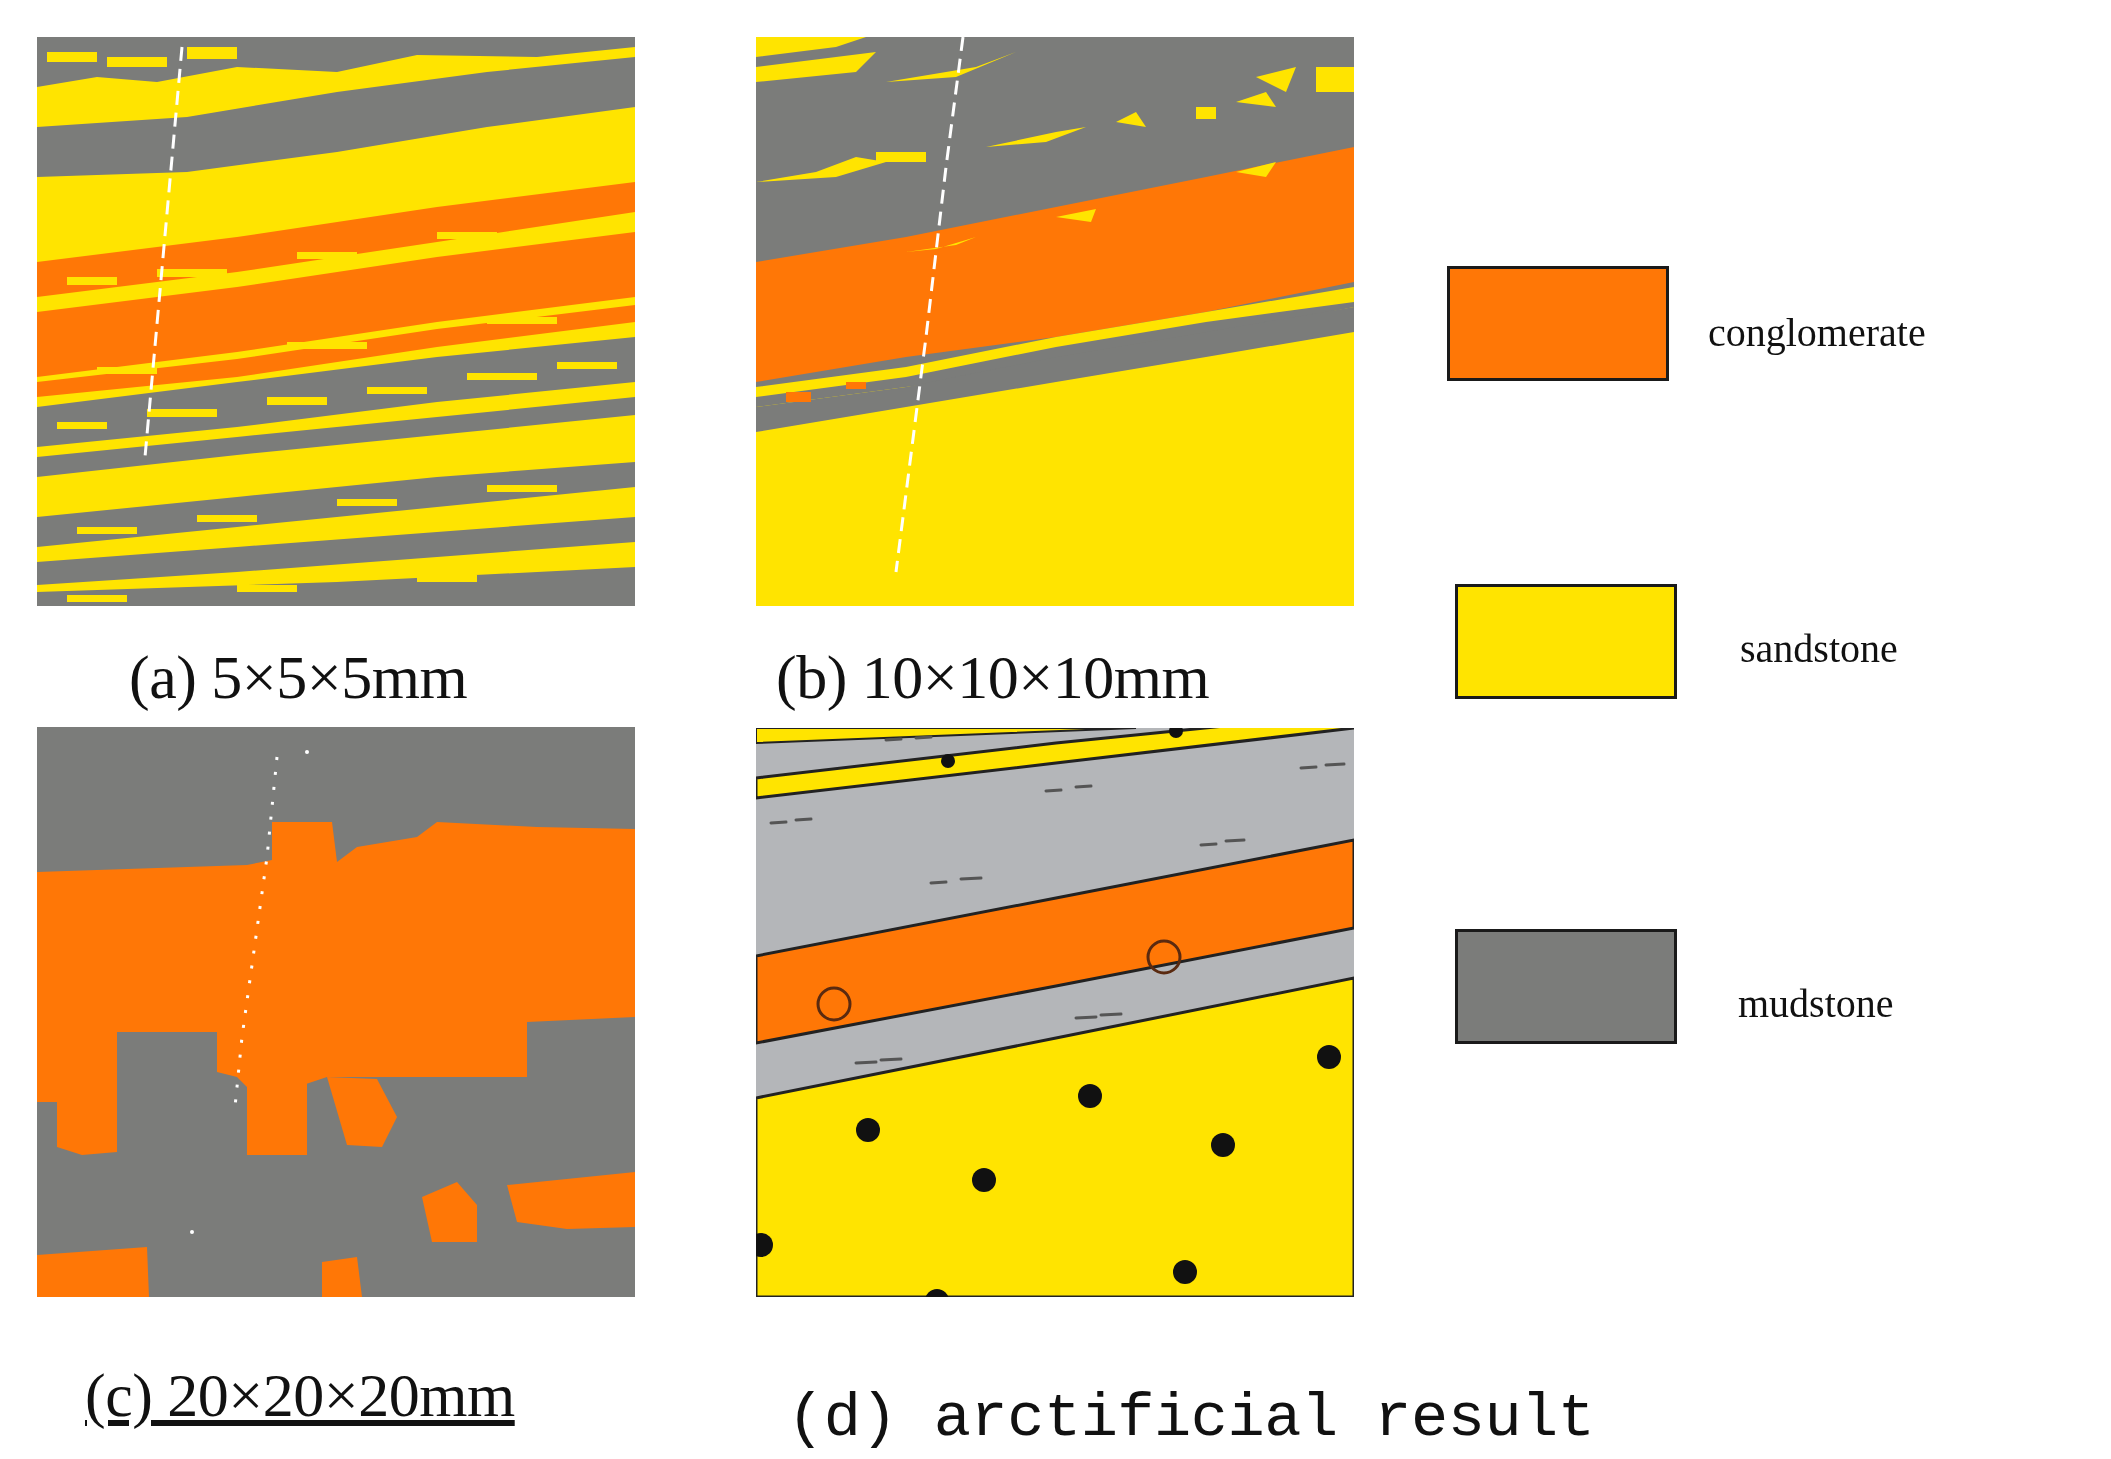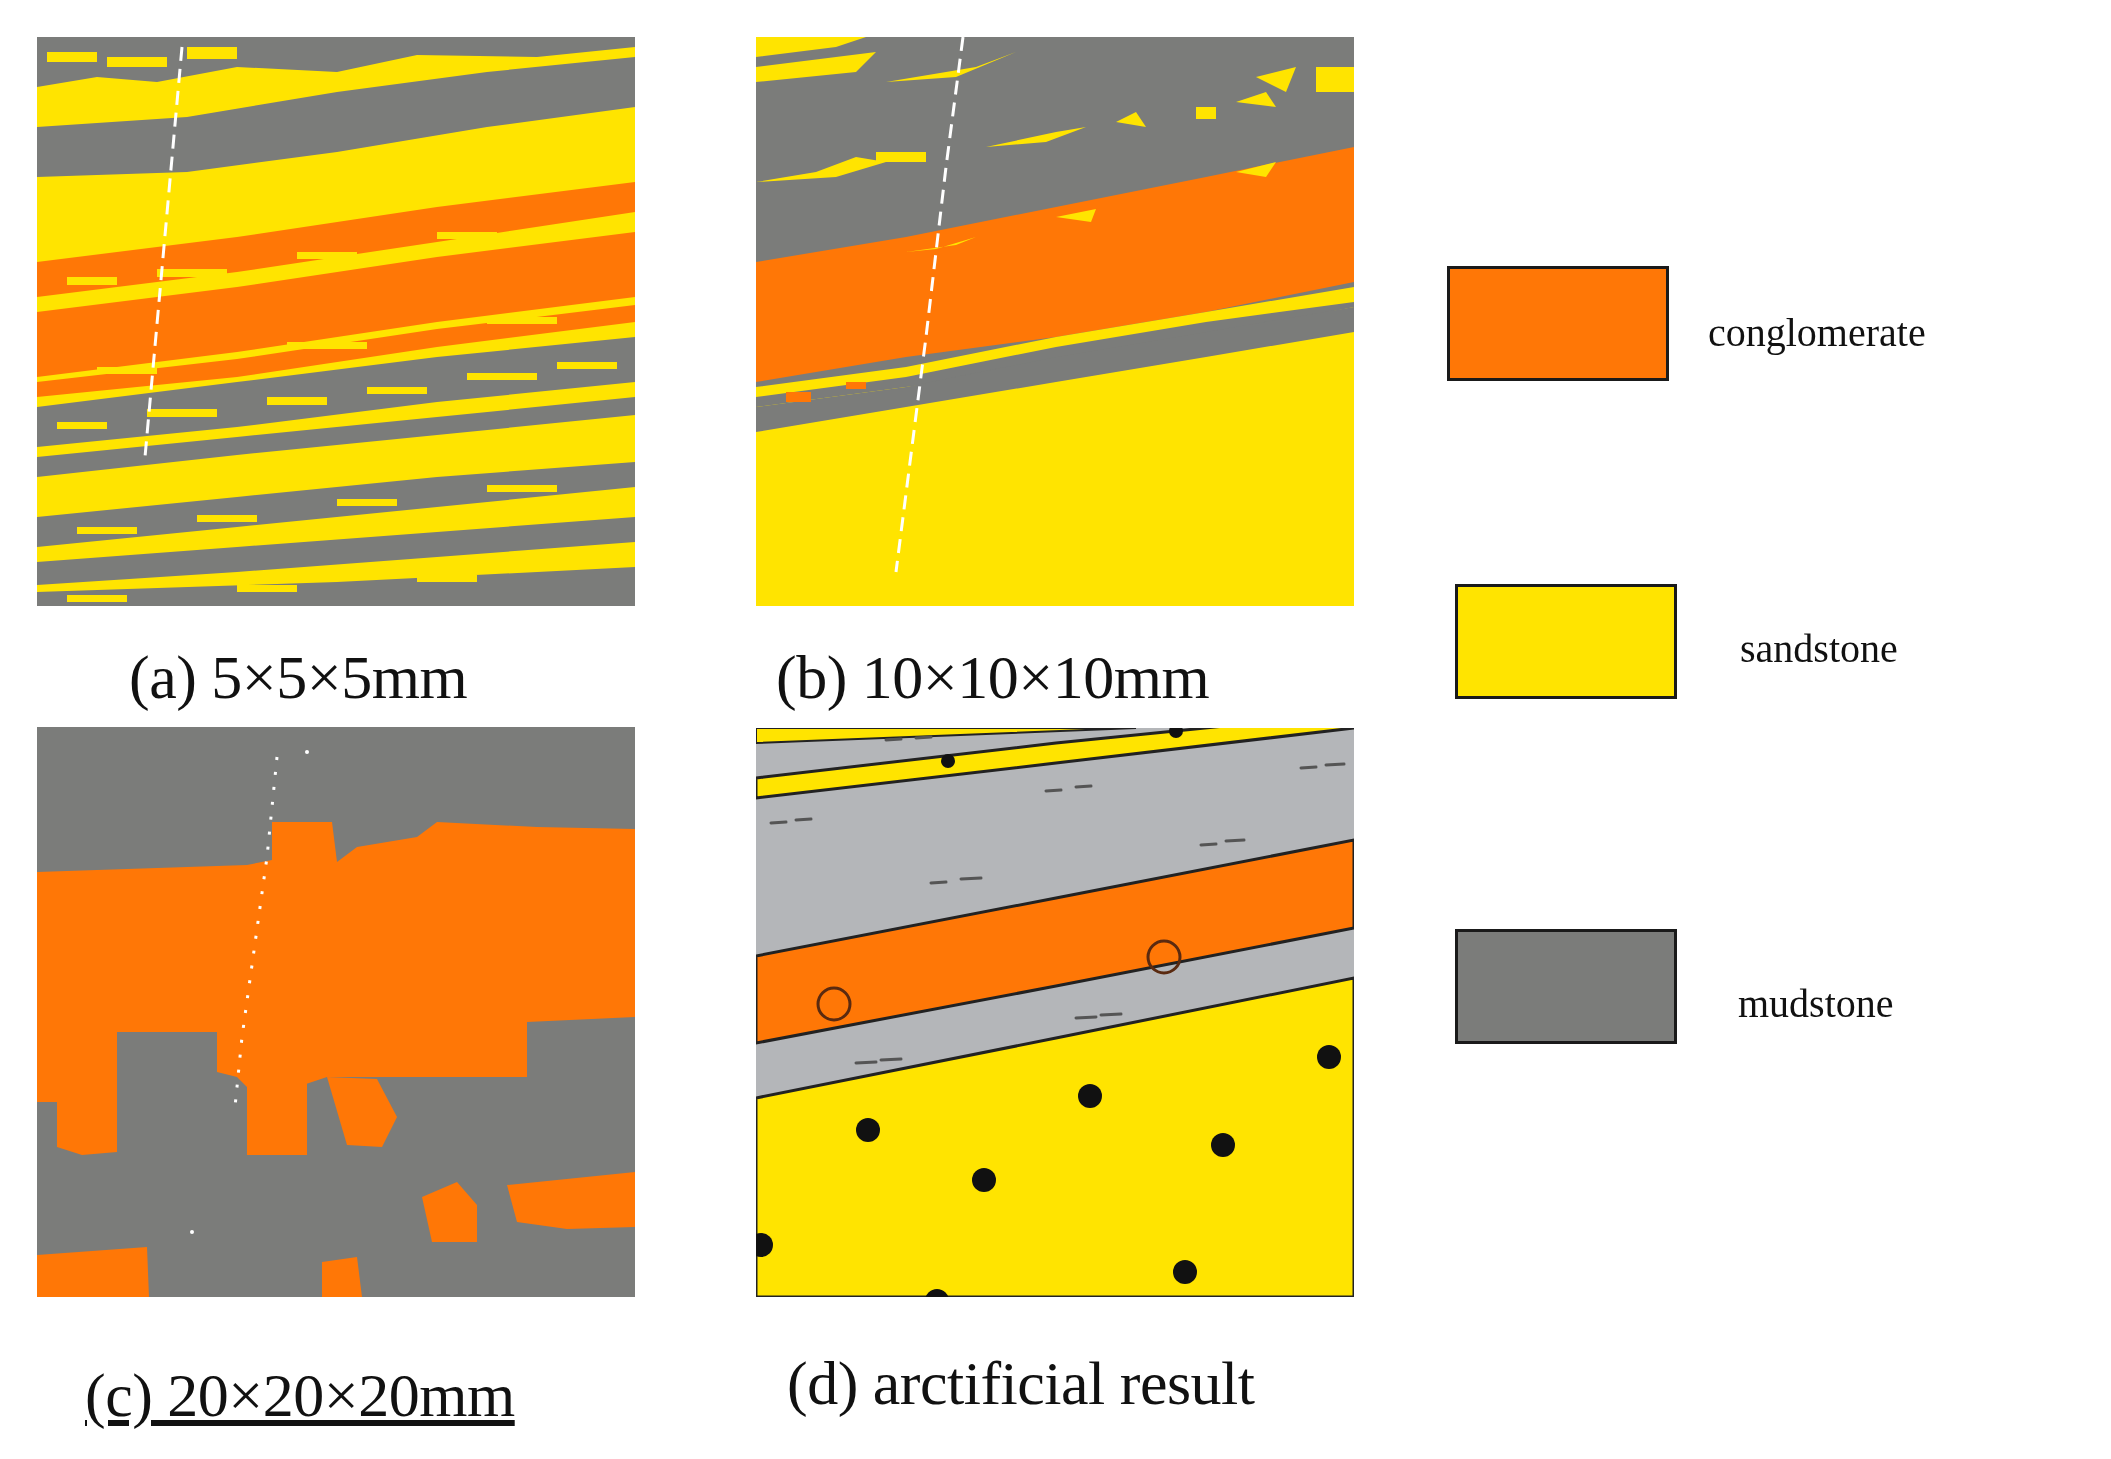--- a/index.html
+++ b/index.html
@@ -123,21 +123,21 @@
         <line x1="470" y1="113" x2="488" y2="112"></line>
       <line x1="545" y1="40" x2="560" y2="39"></line>
         <line x1="570" y1="37" x2="588" y2="36"></line>
       <line x1="320" y1="290" x2="340" y2="289"></line>
         <line x1="345" y1="287" x2="365" y2="286"></line>
       <line x1="100" y1="335" x2="120" y2="334"></line>
         <line x1="125" y1="332" x2="145" y2="331"></line>
     </g>
   </svg>
 </div>
-<div class="caption" style="left:787px; top:1352px;">(d) arctificial result</div>
+<div class="caption" style="left:787px; top:1388px;font-family:Liberation Mono, monospace;">(d) arctificial result</div>
 
 <div>
   <div class="legend-swatch" style="left:1447px; top:266px; background:#ff7706;"></div>
   <div class="legend-label" style="left:1708px; top:313px;">conglomerate</div>
 
   <div class="legend-swatch" style="left:1455px; top:584px; background:#ffe400;"></div>
   <div class="legend-label" style="left:1740px; top:629px;">sandstone</div>
 
   <div class="legend-swatch" style="left:1455px; top:929px; background:#7b7c7a;"></div>
   <div class="legend-label" style="left:1738px; top:984px;">mudstone</div>

